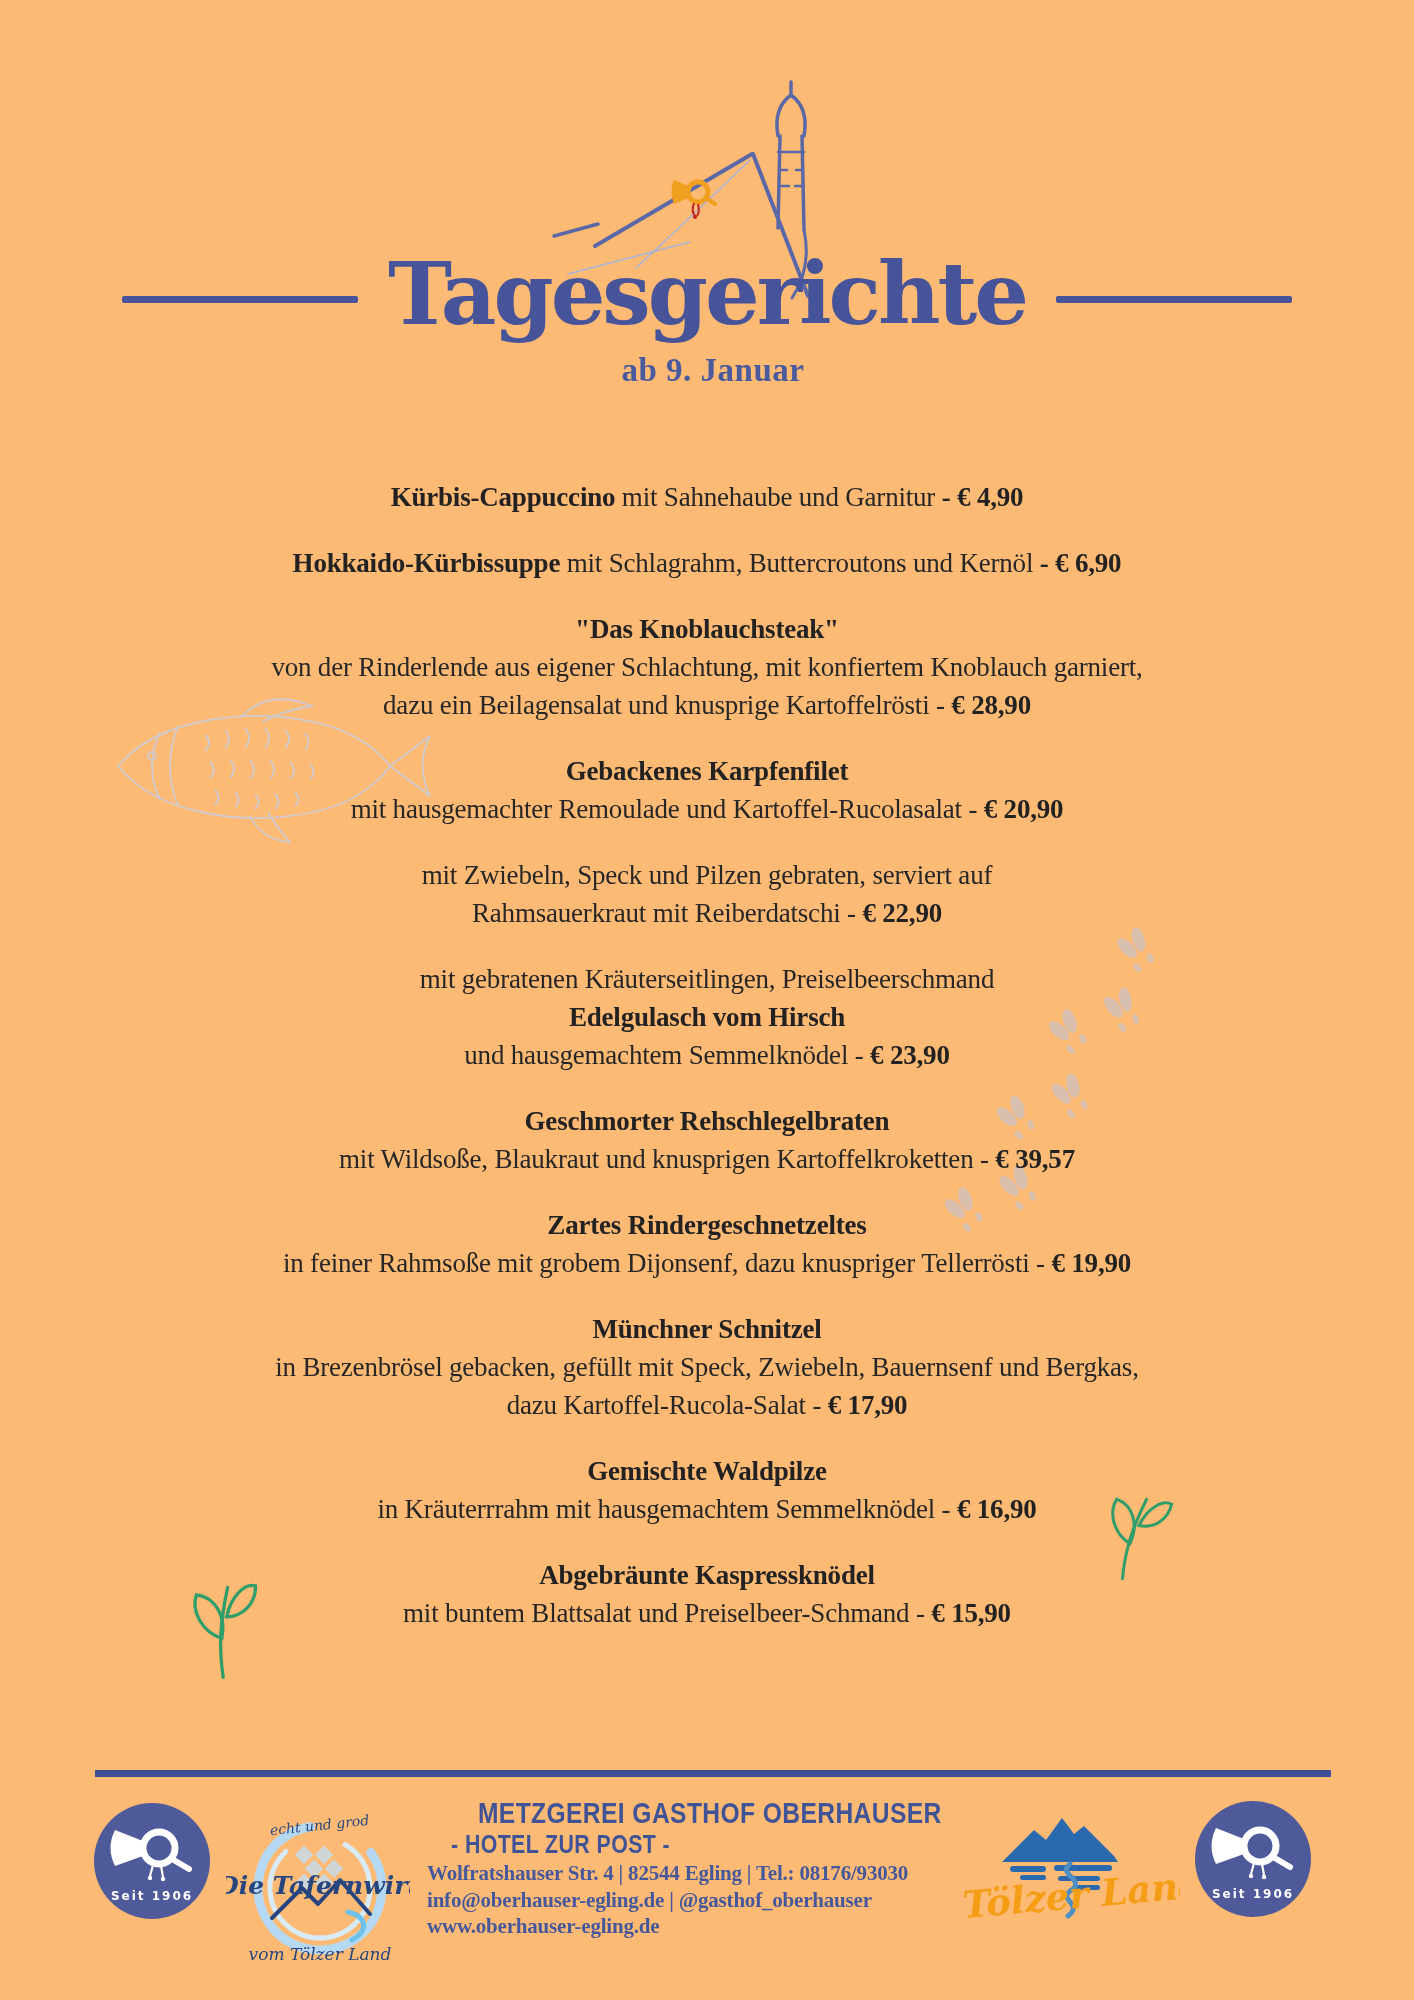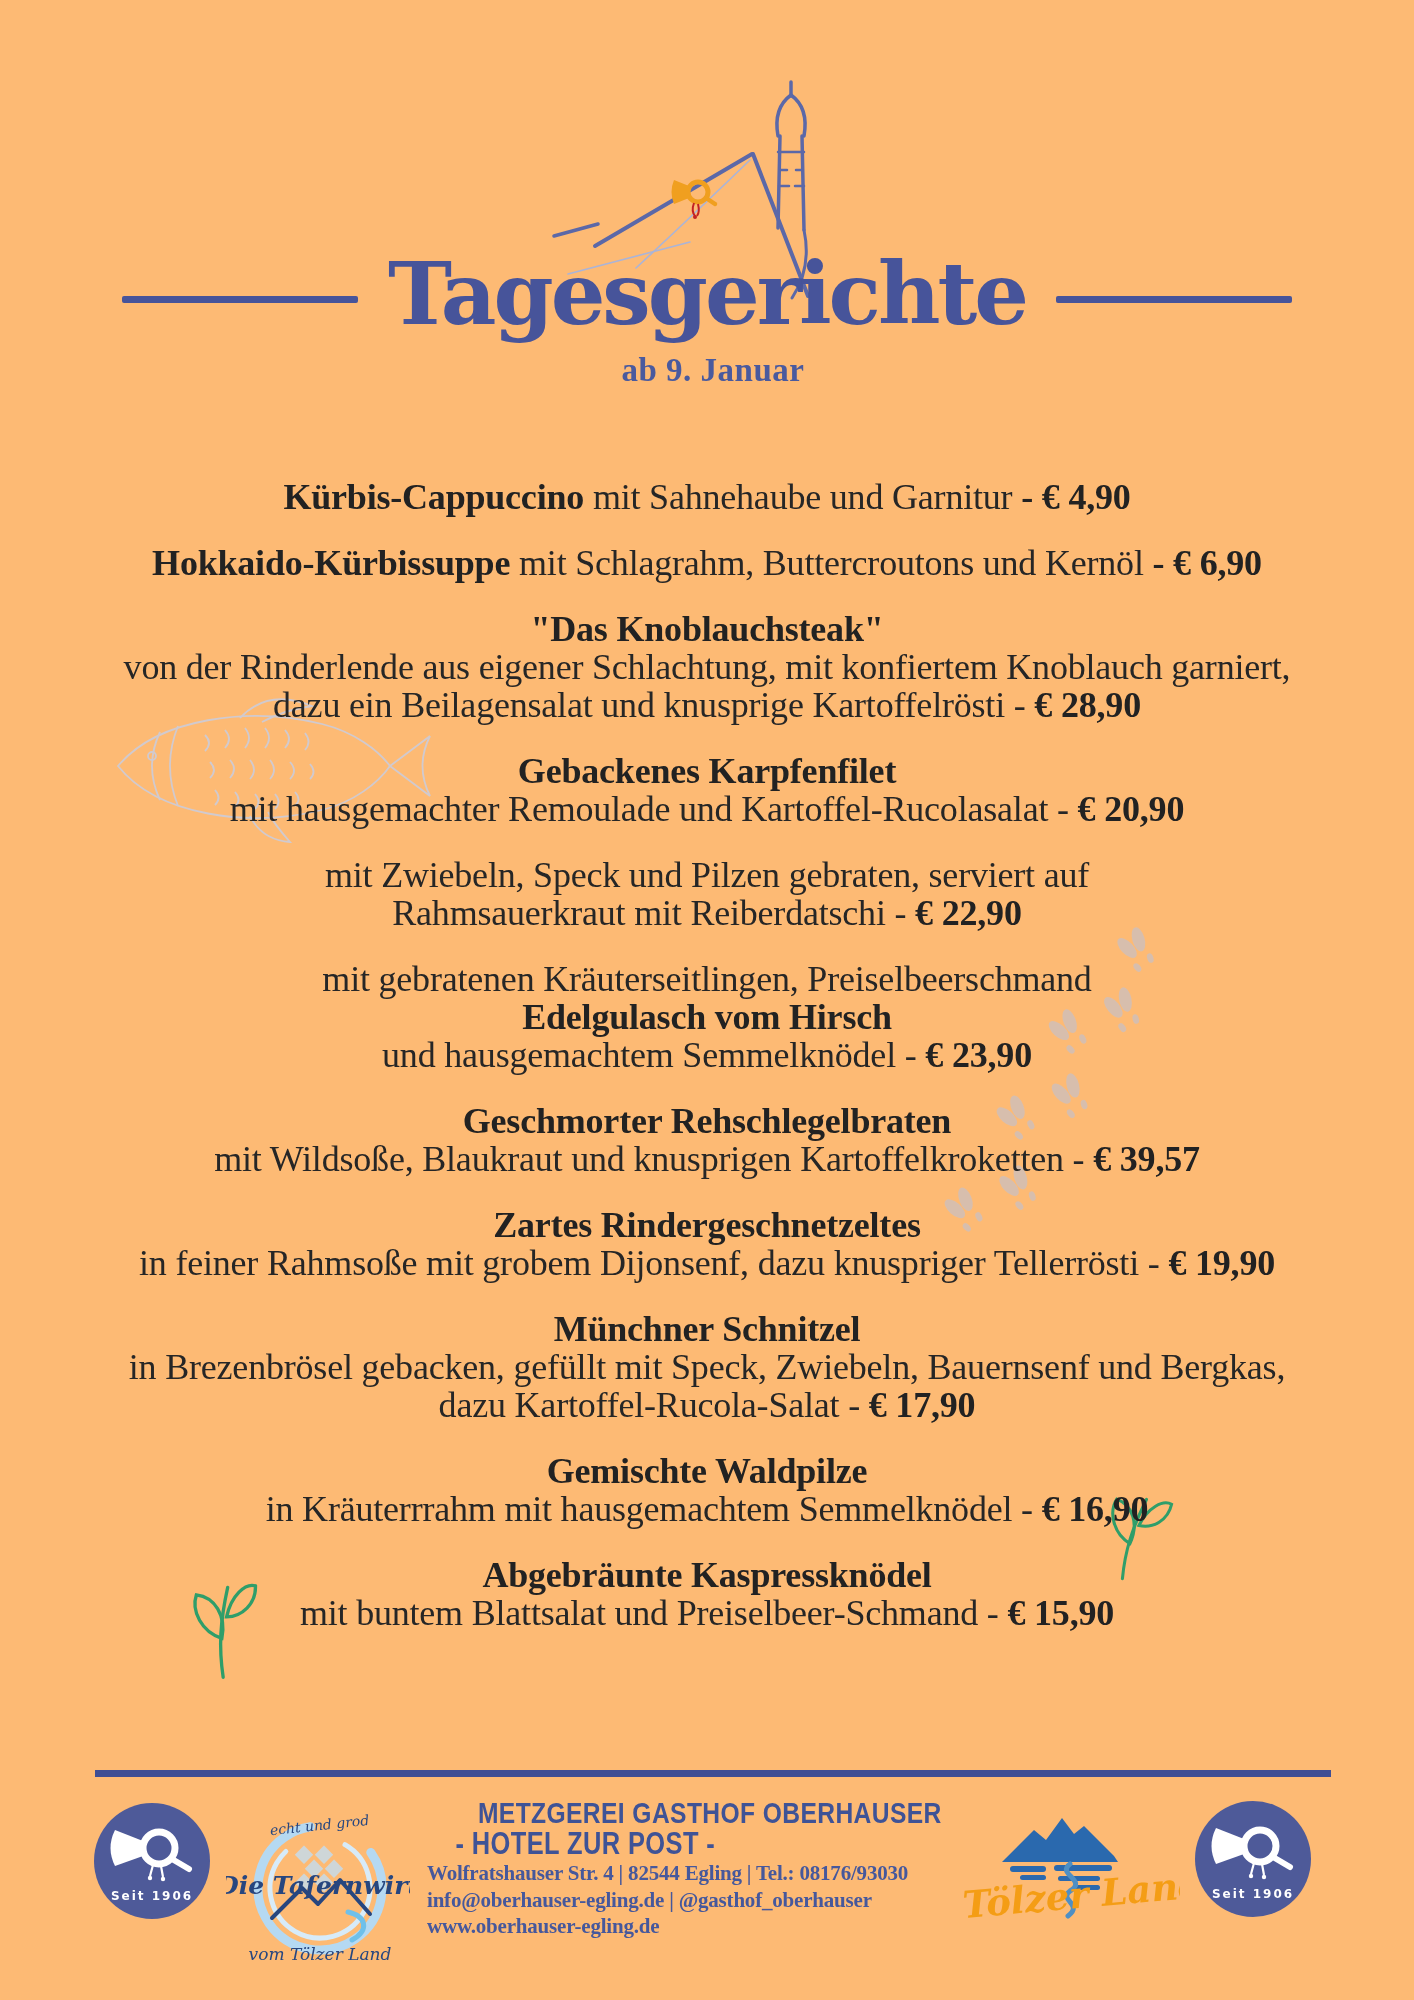--- a/index.html
+++ b/index.html
@@ -19,41 +19,41 @@
     margin:0; font-family:"DejaVu Serif","Liberation Serif",serif;
     font-weight:bold; font-size:86px; line-height:1; color:#47549a; letter-spacing:-3px;
   }
   .subtitle{
     position:absolute; left:12px; right:0; top:352px; height:42px;
     text-align:center; font-size:33px; font-weight:bold; color:#4a5a9e; letter-spacing:.5px;
   }
   
   .menu{position:absolute; left:0; right:0; top:478px; text-align:center; z-index:2;}
   .menu-item{margin:0 0 28px 0;}
-  .menu-line{font-size:36px; line-height:38px; letter-spacing:-0.2px; color:#262626;}
+  .menu-line{font-size:27px; line-height:38px; letter-spacing:-0.2px; color:#262626;}
   .menu-line b, .menu-name{font-weight:bold; color:#222;}
   
   .wm{position:absolute; z-index:1; pointer-events:none;}
   .fish-wm{left:100px; top:670px; width:356px; height:198px; opacity:.8;}
   .track{position:absolute; width:36px; height:46px; opacity:.55;}
   .leaf-sprig{position:absolute; width:82px; height:92px;}
   .leaf-right{left:1090px; top:1490px; transform:rotate(8deg);}
   .leaf-left{left:176px; top:1580px; width:90px; height:100px; transform:rotate(-6deg);}
   
   .divider{position:absolute; left:95px; top:1770px; width:1236px; height:7px; background:#3f4e94; border:none; margin:0;}
   .footer{position:absolute; left:0; top:1788px; width:1414px; height:212px;}
   .badge{position:absolute; width:118px; height:118px;}
   .badge-left{left:93px; top:14px;}
   .badge-right{left:1194px; top:12px;}
   .tafernwirt{position:absolute; left:226px; top:2px; width:184px; height:196px;}
   .toelzer{position:absolute; left:958px; top:6px; width:222px; height:148px;}
   .footer-center{position:absolute; left:427px; top:10px; width:560px; text-align:left;}
   .biz1,.biz2{color:#3f5396; font-family:"Liberation Sans","DejaVu Sans",sans-serif; font-weight:bold;}
   .biz1{font-size:30px; line-height:30px;}
-  .biz2{font-size:31px; line-height:32px;}
+  .biz2{font-size:26px; line-height:32px;}
   .cond{display:inline-block; transform:scaleX(0.82); transform-origin:center; letter-spacing:.5px; white-space:nowrap;}
   .addr{color:#46589c; font-size:21px; line-height:26.5px; font-weight:600; letter-spacing:-0.2px; white-space:nowrap;}
   .addr:first-of-type{margin-top:4px;}
 </style>
 </head>
 <body>
 
 <div class="page">
 
   <svg class="tower-art" viewBox="0 0 310 235" aria-hidden="true">

